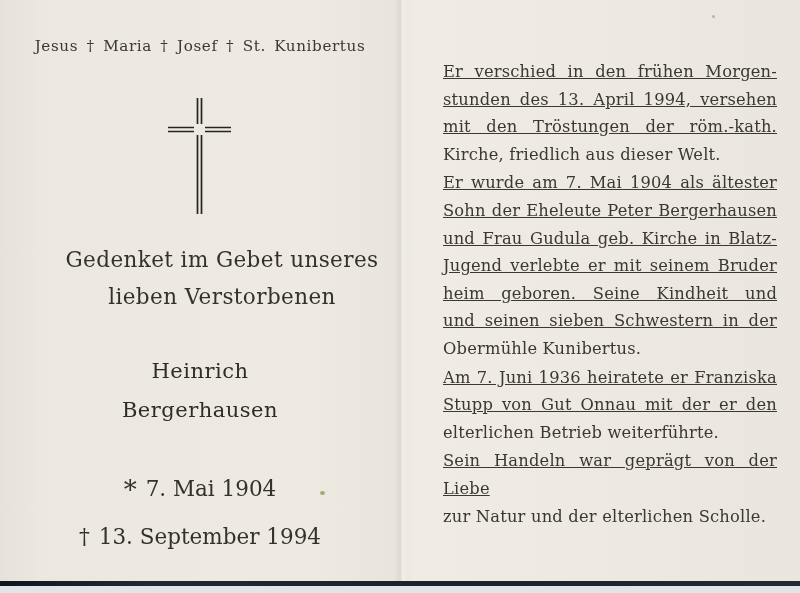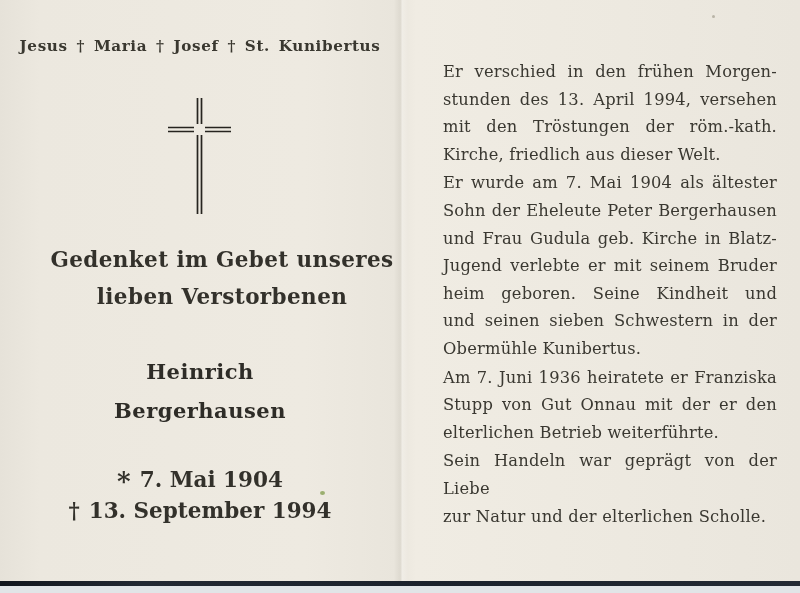--- a/index.html
+++ b/index.html
@@ -15,51 +15,50 @@
     background:linear-gradient(90deg,#e6e2d9 0%, #ece8df 5%, #eeeae1 38%, #e9e5dc 49.6%, #f0ece3 52%, #ede9e0 78%, #eae6dd 100%);
   }
   .fold {
     position:absolute; left:394px; top:0; width:14px; height:581px;
     background:linear-gradient(90deg, rgba(110,104,90,0) 0%, rgba(110,104,90,0.10) 45%, rgba(255,255,255,0.25) 60%, rgba(110,104,90,0) 100%);
   }
   
   .left-page {
     position:absolute; left:0; top:0; width:400px; height:581px;
     text-align:center;
-    font-weight:bold;
   }
   .invocation {
     margin-top:37px;
     font-size:15.2px; letter-spacing:0.6px; word-spacing:3px;
     color:#3a3830;
   }
   .cross-wrap { margin-top:42px; height:118px; }
   .cross-wrap svg { display:inline-block; }
   .memorial {
     margin-top:26px;
     font-size:21.5px; line-height:37px; letter-spacing:0.4px;
     color:#33312b;
     padding-left:44px;
   }
   .deceased-name {
     margin-top:37px;
     font-size:21px; line-height:39px; letter-spacing:0.5px;
     color:#2e2c27;
   }
-  .dates { margin-top:33px; font-size:21.5px; line-height:31px; color:#33312b; }
+  .dates { margin-top:33px; font-size:21.5px; line-height:48px; color:#33312b; }
   .birth-sym { font-size:26px; position:relative; top:3px; margin-right:9px; }
   .death-sym { margin-right:9px; }
   
   .right-page {
     position:absolute; left:443px; top:58px; width:334px; height:523px;
     font-size:16.3px; color:#3a3831;
   }
   .para { margin-bottom:1px; }
   .bline { line-height:27.6px; text-align:justify; letter-spacing:0.2px; }
-  .just { margin-bottom:-27.6px; }
+  .just { margin-bottom:-27.6px;text-decoration:underline; }
   .just::after { content:""; display:inline-block; width:100%; }
   
   .scan-edge-bottom {
     position:absolute; left:0; top:581px; width:800px; height:5px;
     background:linear-gradient(90deg,#11161d 0%, #222933 18%, #1b222c 55%, #232a34 100%);
   }
   .scan-strip {
     position:absolute; left:0; top:586px; width:800px; height:7px;
     background:#e1e5e7;
   }

